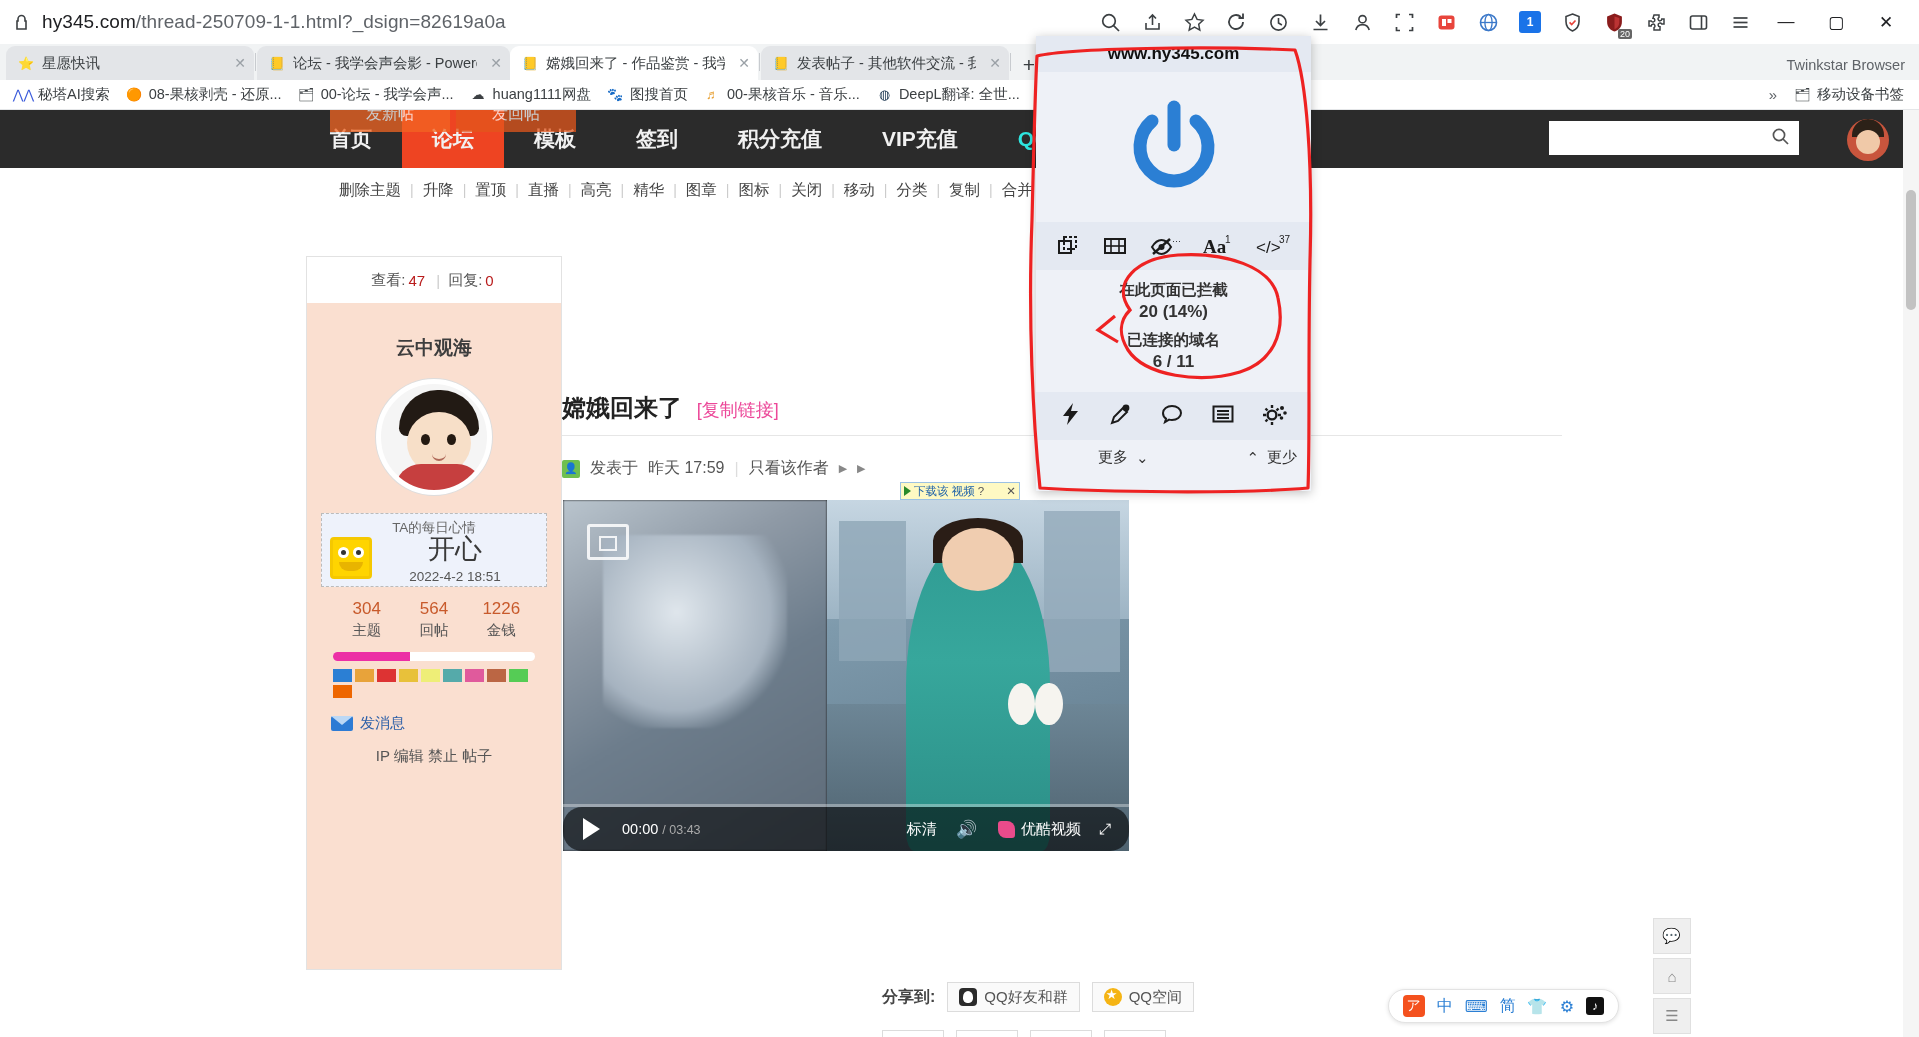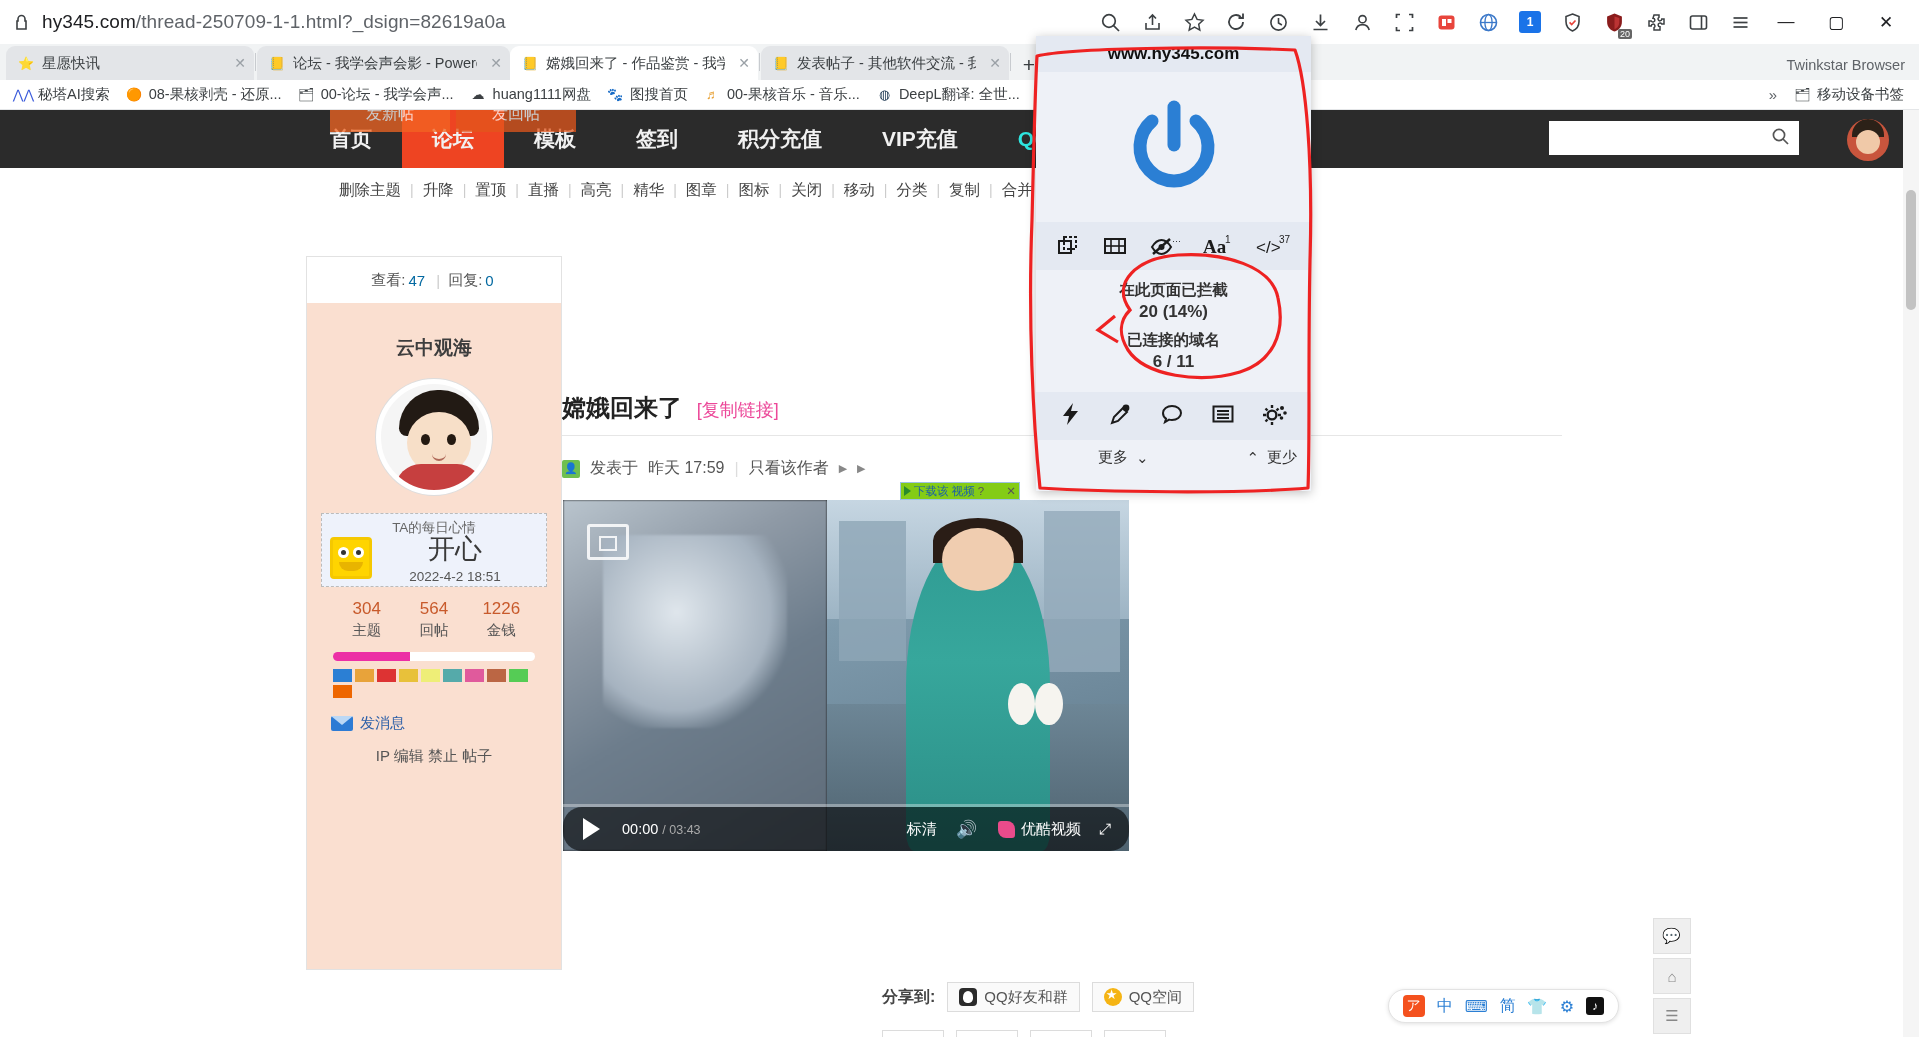--- a/index.html
+++ b/index.html
@@ -83,21 +83,21 @@
 
   .toolstrip { height:44px; background:#fff; display:flex; align-items:center;
                padding-left:330px; }
   .toolstrip .ti { font-size:15.5px; color:#444; padding:0 9px; white-space:nowrap; }
   .toolstrip .sep { color:#ccc; font-size:14px; }
 
   .maingrid { position:absolute; left:306px; top:146px; width:1000px; }
   .viewline { height:47px; border:1px solid #e2e2e2; border-bottom:none; background:#fff;
               display:flex; align-items:center; justify-content:center; width:256px;
               font-size:15px; color:#555; }
-  .viewline b { color:#0369a1; font-weight:normal; padding:0 3px; }
+  .viewline b { color:#b91c1c; font-weight:normal; padding:0 3px; }
   .viewline .vs { color:#ccc; padding:0 8px; }
 
   .threadtitle { position:absolute; left:562px; top:282px; font-size:24px; color:#222;
                  font-weight:bold; }
   .threadtitle .cp { color:#ec4899; font-size:18px; font-weight:normal; padding-left:8px; }
   .ttrule { position:absolute; left:562px; top:325px; width:1000px; height:1px; background:#e6e6e6;}
 
   .postmeta { position:absolute; left:562px; top:348px; display:flex; align-items:center;
               gap:10px; font-size:16px; color:#555; }
   .pm-ico { width:18px;height:18px;background:#6fbf4f;border-radius:2px;display:flex;
@@ -195,21 +195,21 @@
   .vctl .time { margin-left:22px; font-size:14.5px; }
   .vctl .time .tot { color:#aaa; font-size:12.5px; }
   .vctl .sp { flex:1; }
   .vctl .q { font-size:15px; margin-right:20px; }
   .vctl .vol { margin-right:20px; font-size:17px; }
   .vctl .yk { display:flex;align-items:center;gap:6px;margin-right:18px;font-size:15px;}
   .vctl .yk .yi{width:17px;height:17px;background:#ea4b8b;border-radius:3px 8px 3px 8px;}
   .vctl .fs { margin-right:18px; font-size:15px; }
 
   .dltag { position:absolute; left:900px; top:372px; width:120px; height:18px;
-           background:#84cc16; border:1px solid #9cc2e4; font-size:11.5px; color:#1a5fa8;
+           background:#fef9c3; border:1px solid #9cc2e4; font-size:11.5px; color:#1a5fa8;
            display:flex; align-items:center; gap:3px; padding:0 3px; }
   .dltag .tri{width:0;height:0;border-left:7px solid #2a8a2a;border-top:5px solid transparent;
            border-bottom:5px solid transparent;}
   .dltag .x{margin-left:auto;color:#555;}
   .dltag .qm{color:#555;}
 
   
   .sharerow { position:absolute; left:882px; top:872px; display:flex; align-items:center; gap:12px;}
   .sharerow .lbl{font-size:16px;color:#444;font-weight:bold;}
   .sbtn { height:30px; border:1px solid #dcdcdc; background:#fafafa; display:flex;

